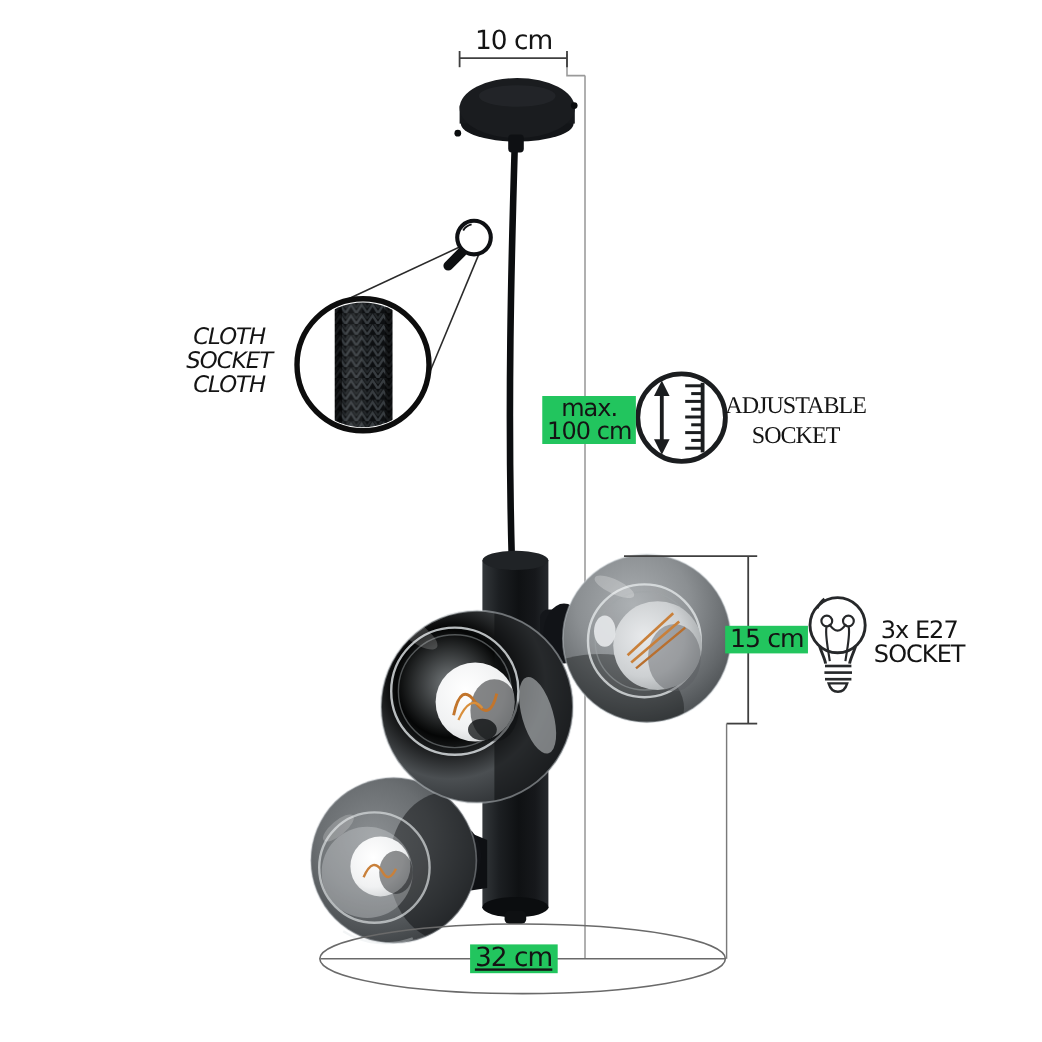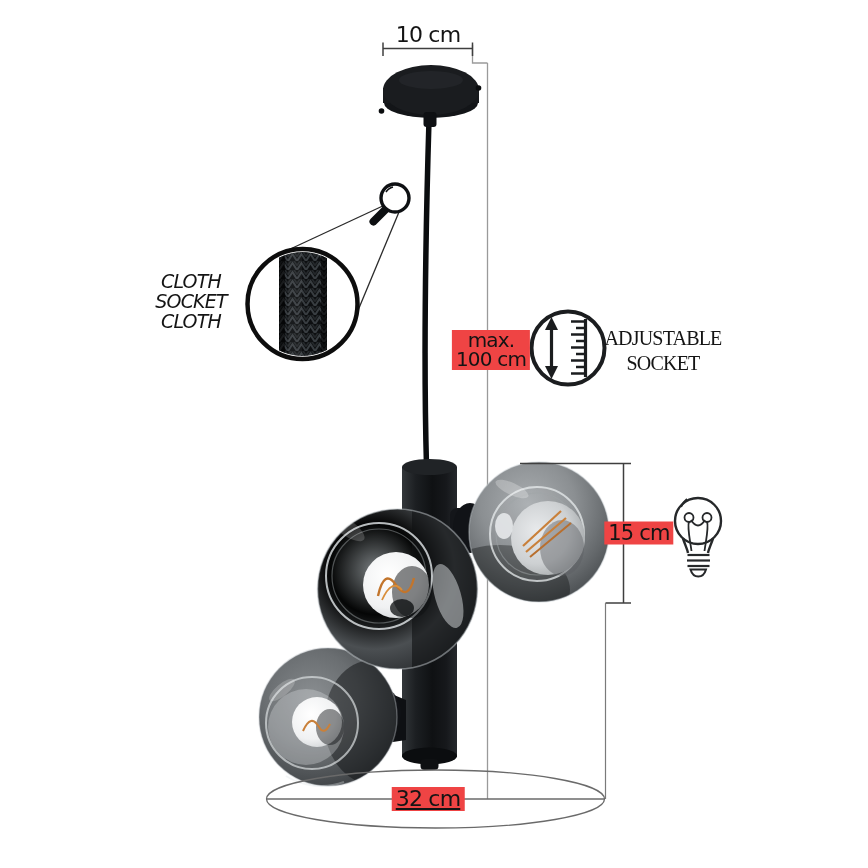--- a/index.html
+++ b/index.html
@@ -7,21 +7,21 @@
     position:relative;width:868px;height:868px;background:#ffffff;overflow:hidden;
     font-family:"DejaVu Sans","Liberation Sans",sans-serif;
   }
   #stage svg{position:absolute;left:0;top:0;}
   .lbl{
     position:absolute;color:#141414;text-align:center;
     letter-spacing:-0.8px;line-height:1.0;white-space:nowrap;
     transform:translate(-50%,-50%);
   }
   .lbl span{display:block;}
-  .bgwhite{background:#ef4444;padding:1px 4px;}
+  .bgwhite{background:#22c55e;padding:1px 4px;}
   .f-ten    {font-size:22px;}
   .f-cloth  {font-size:19px;line-height:20px;}
   .f-max    {font-size:20px;line-height:19px;}
   .f-adj    {font-size:20px;line-height:25px;}
   .f-fifteen{font-size:21px;}
   .f-socket {font-size:20px;line-height:20px;}
   .f-thirty {font-size:22px;}
 </style>
 </head>
 <body>
@@ -267,18 +267,22 @@
 
 <div class="lbl f-adj" style="left:663px;top:351px;font-family:Liberation Serif, serif;">
   <span>ADJUSTABLE</span>
   <span>SOCKET</span>
 </div>
 
 <div class="lbl f-fifteen bgwhite" style="left:639px;top:533px;">
   <span>15 cm</span>
 </div>
 
+<div class="lbl f-socket" style="left:766px;top:535px;">
+  <span>3x E27</span>
+  <span>SOCKET</span>
+</div>
 
 <div class="lbl f-thirty bgwhite" style="left:428px;top:799px;text-decoration:underline;">
   <span>32 cm</span>
 </div>
 
 </div>
 
 </body></html>

